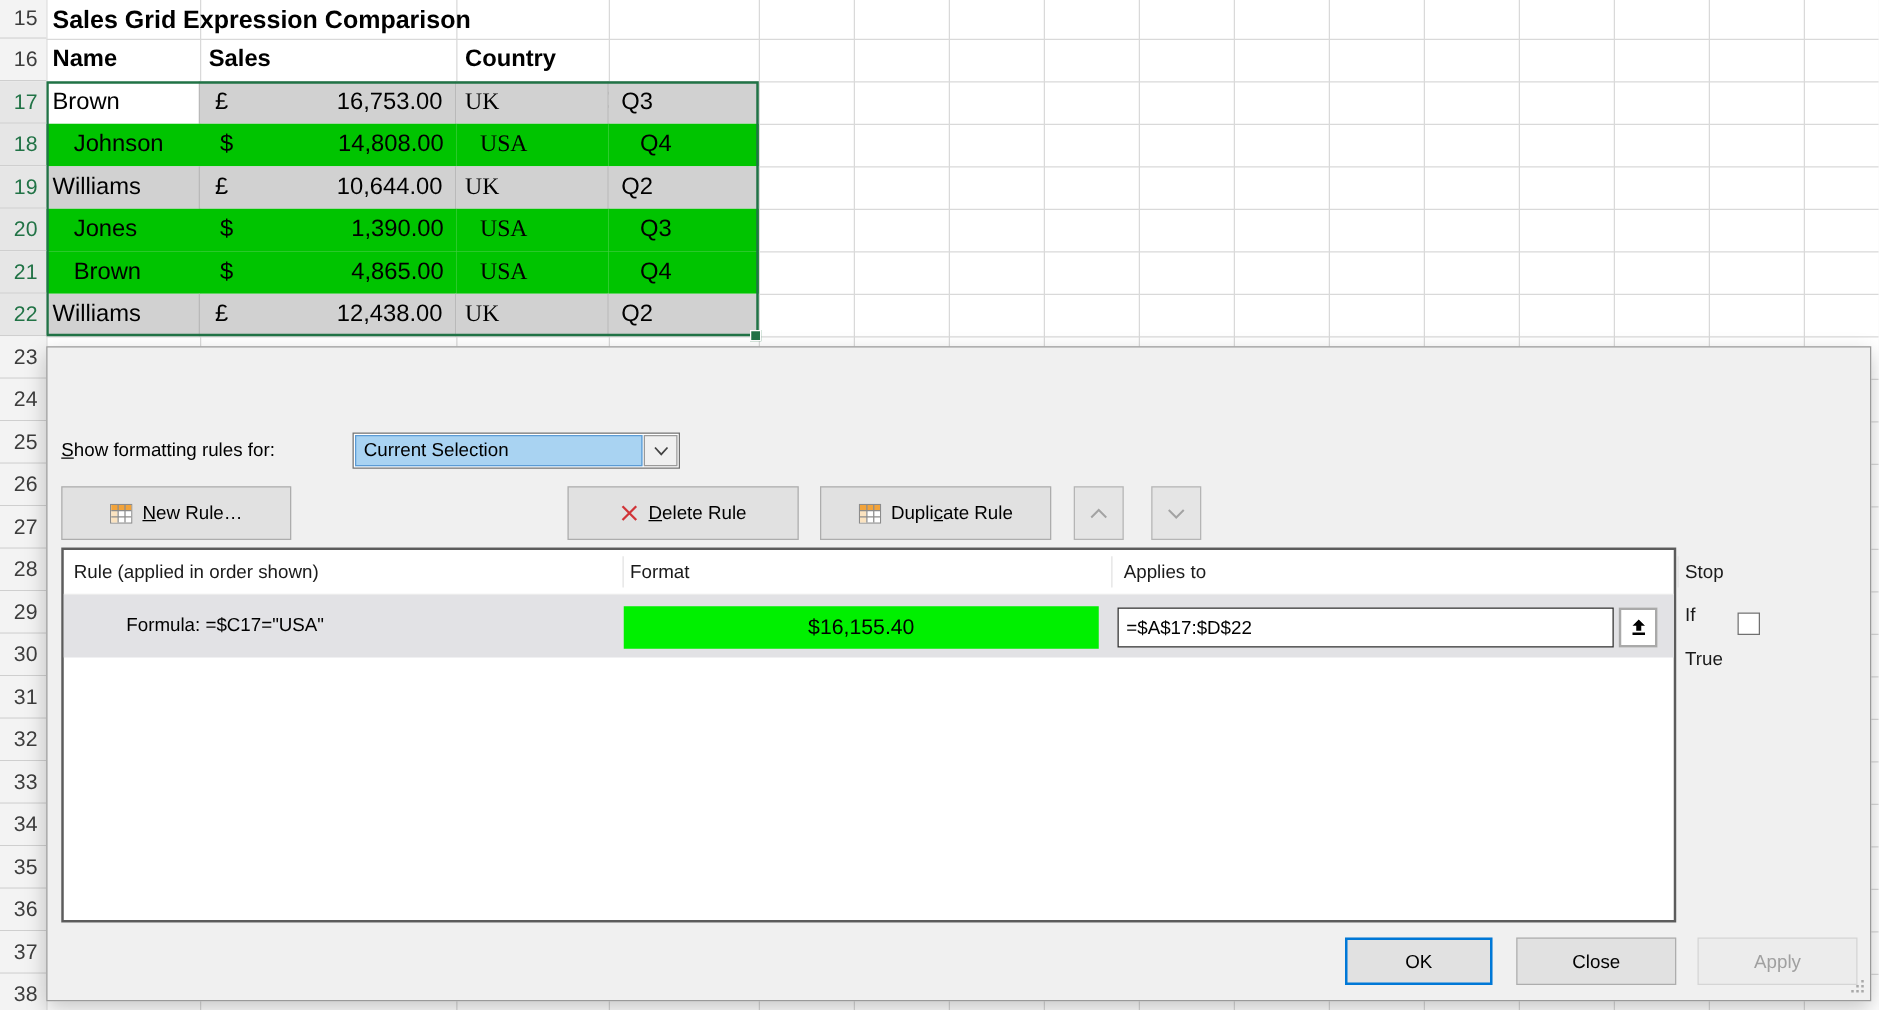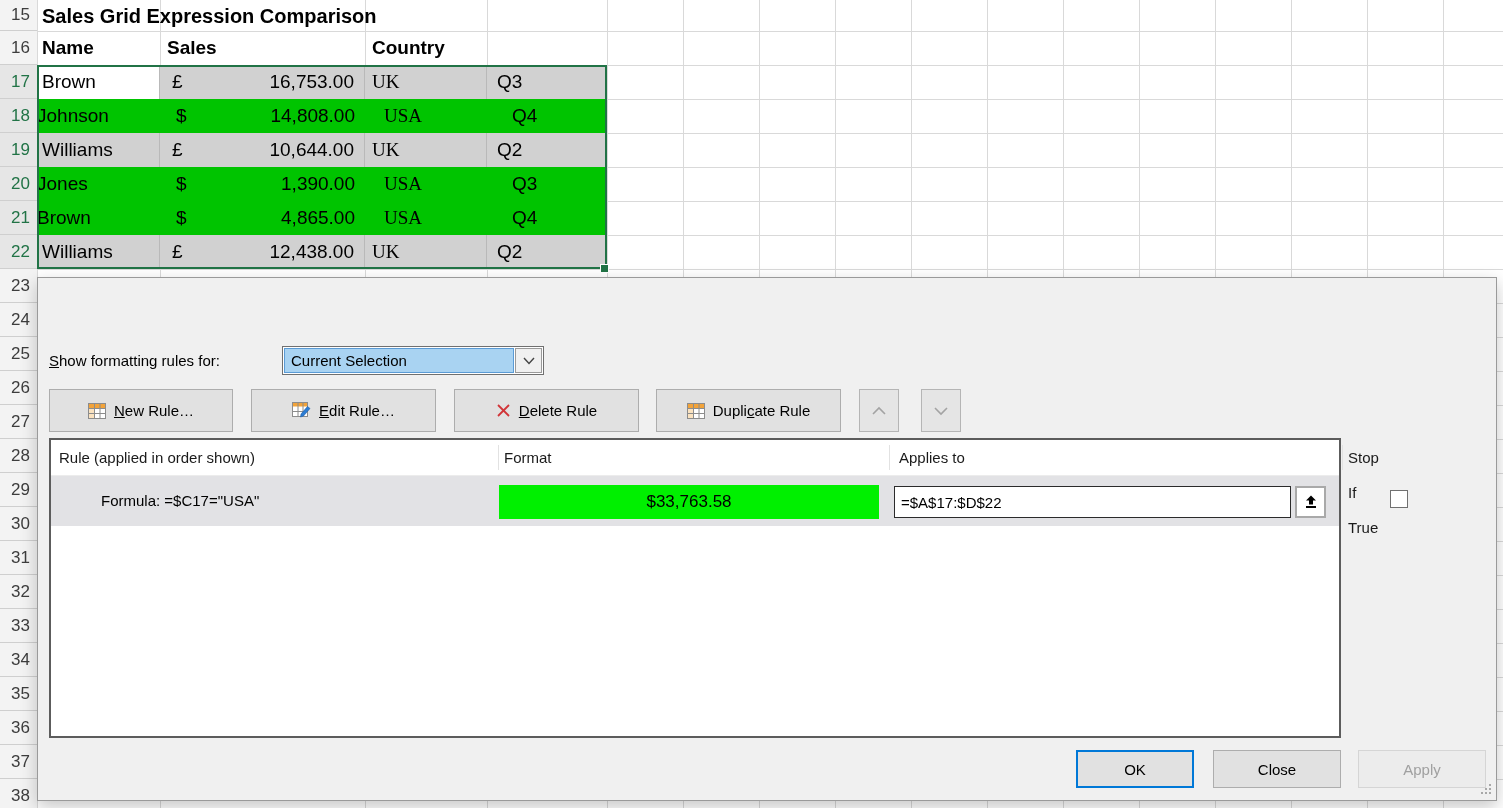--- a/index.html
+++ b/index.html
@@ -27,21 +27,21 @@
           font-size:19px; z-index:1; }
   .drow .cA { width:123px; display:flex; align-items:center; padding-left:5px; }
   .drow .cB { width:205px; display:flex; align-items:center; justify-content:space-between;
               padding-left:12px; padding-right:10px; }
   .drow .cC { width:122px; display:flex; align-items:center; padding-left:7px;font-family:Liberation Serif, serif; }
   .drow .cD { width:120px; display:flex; align-items:center; padding-left:10px; }
   .drow.gray .cA, .drow.gray .cB, .drow.gray .cC, .drow.gray .cD { background:#d1d1d1; }
   .drow.gray .cA, .drow.gray .cB, .drow.gray .cC { border-right:1px solid #b9b9b9; }
   .drow.gray .cA.active-cell { background:#ffffff; }
   .drow.green .cA, .drow.green .cB, .drow.green .cC, .drow.green .cD { background:#00c400; }
-  .drow.green .cA { padding-left:0; }
+  .drow.green .cA { padding-left:22px; }
   .drow.green .cB { padding-left:16px; }
   .drow.green .cC { padding-left:19px; }
   .drow.green .cD { padding-left:25px; }
   .r17 { top:65px; } .r18 { top:99px; } .r19 { top:133px; }
   .r20 { top:167px; } .r21 { top:201px; } .r22 { top:235px; }
 
   .sel-border { position:absolute; left:37px; top:65px; width:570px; height:204px;
                 border:2px solid #217346; z-index:2; pointer-events:none; }
   .fill-handle { position:absolute; left:600px; top:264px; width:9px; height:9px;
                  background:#217346; border:1px solid #ffffff; z-index:3; }
@@ -256,31 +256,20 @@
         <rect x="1" y="1" width="16" height="4" fill="#f2a33a"></rect>
         <rect x="1" y="5" width="5" height="10" fill="#fbe3c0"></rect>
         <line x1="6.5" y1="1" x2="6.5" y2="15" stroke="#8c8c8c"></line>
         <line x1="12" y1="1" x2="12" y2="15" stroke="#8c8c8c"></line>
         <line x1="1" y1="5.5" x2="17" y2="5.5" stroke="#8c8c8c"></line>
         <line x1="1" y1="10.5" x2="17" y2="10.5" stroke="#8c8c8c"></line>
       </svg>
     <span><span></span><u>N</u><span>ew Rule…</span></span>
   </button>
 
-  <button class="tbtn tbtn-edit">
-    <svg width="19" height="17" viewBox="0 0 19 17">
-        <rect x="0.5" y="0.5" width="15" height="14" fill="#fff" stroke="#8c8c8c"></rect>
-        <rect x="1" y="1" width="14" height="3.5" fill="#f2a33a"></rect>
-        <line x1="6" y1="1" x2="6" y2="15" stroke="#8c8c8c"></line>
-        <line x1="11" y1="1" x2="11" y2="15" stroke="#8c8c8c"></line>
-        <line x1="1" y1="9.5" x2="15" y2="9.5" stroke="#8c8c8c"></line>
-        <path d="M9 12 L15.5 4.5 L18 6.5 L11.5 14 L8.5 15 Z" fill="#2b7cd3" stroke="#1c5ea8" stroke-width="0.6"></path>
-      </svg>
-    <span><span></span><u>E</u><span>dit Rule…</span></span>
-  </button>
 
   <button class="tbtn tbtn-del">
     <svg width="15" height="15" viewBox="0 0 15 15">
         <line x1="2" y1="2" x2="13" y2="13" stroke="#d13438" stroke-width="1.8"></line>
         <line x1="13" y1="2" x2="2" y2="13" stroke="#d13438" stroke-width="1.8"></line>
       </svg>
     <span><span></span><u>D</u><span>elete Rule</span></span>
   </button>
 
   <button class="tbtn tbtn-dup">
@@ -312,21 +301,21 @@
     <span class="lh lh-format">Format</span>
     <span class="lh lh-applies">Applies to</span>
     <span class="lh lh-stop">Stop If True</span>
     <span class="lsep lsep1"></span>
     <span class="lsep lsep2"></span>
     <span class="lsep lsep3"></span>
     <span class="lh-line"></span>
 
     <div class="rule-row">
       <span class="rule-desc">Formula: =$C17="USA"</span>
-      <div class="fmt-preview">$33,763.58</div>
+      <div class="fmt-preview">$16,155.40</div>
       <input class="applies-input" value="=$A$17:$D$22" style="">
       <button class="range-btn">
         <svg width="14" height="14" viewBox="0 0 14 14">
             <path d="M7 0.5 L12 5.5 H9 V9.5 H5 V5.5 H2 Z" fill="#000"></path>
             <rect x="2" y="11" width="10" height="2" fill="#000"></rect>
           </svg>
       </button>
       <div class="stop-check"></div>
     </div>
   </div>

